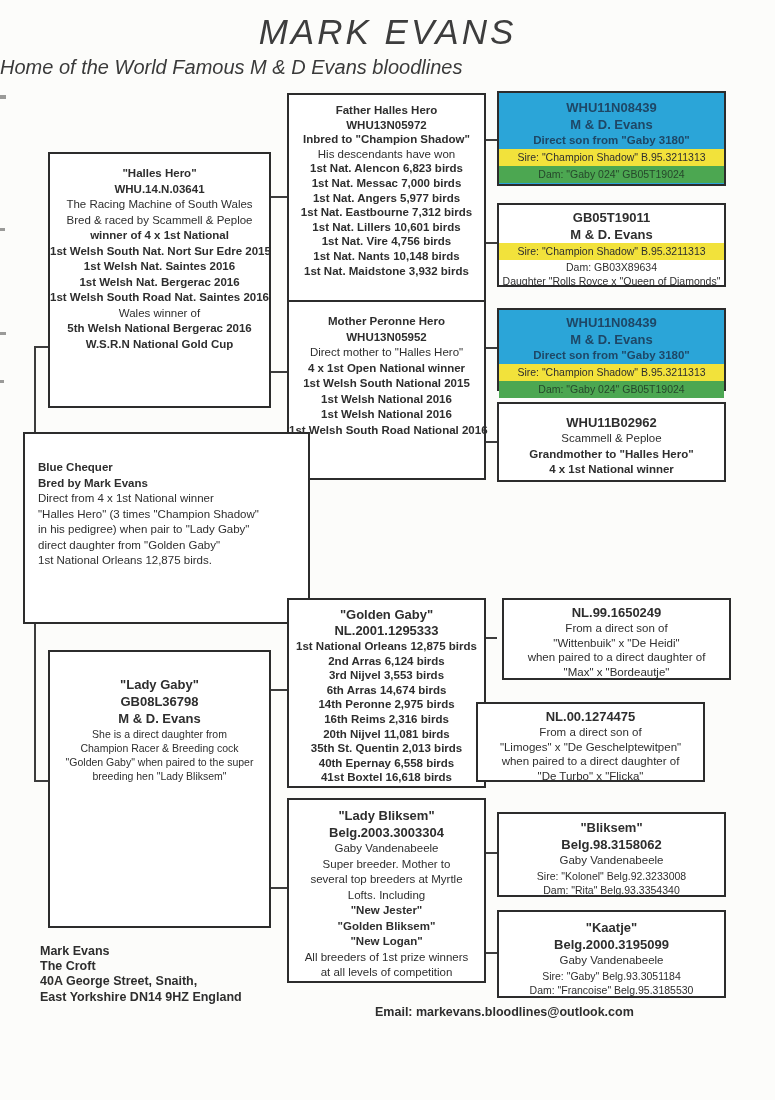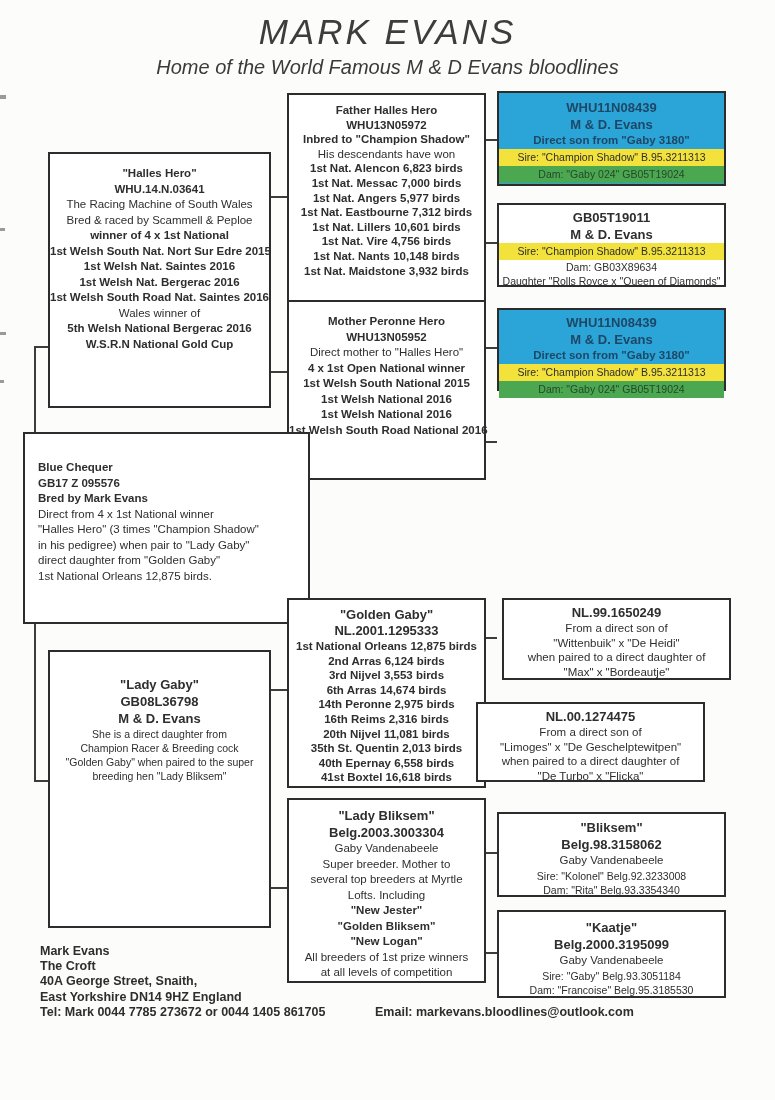--- a/index.html
+++ b/index.html
@@ -7,21 +7,21 @@
     position:relative;width:775px;height:1100px;margin:0 auto;
     background:#fcfcfa;overflow:hidden;
     font-family:"Liberation Sans","DejaVu Sans",sans-serif;
     color:#2e2e2e;
   }
   .page-title{
     position:absolute;top:12px;left:0;width:100%;text-align:center;
     font-style:italic;font-size:35px;letter-spacing:3px;color:#3d3d3d;font-weight:500;
   }
   .page-subtitle{
-    position:absolute;top:56px;left:0;width:100%;text-align:center;
+    position:absolute;top:56px;left:0;width:100%;
     font-style:italic;font-size:20px;color:#3a3a3a;
   }
   .box{
     position:absolute;border:2px solid #2c2c2c;background:#ffffff;
     text-align:center;box-sizing:border-box;
   }
   .ln{white-space:nowrap;font-size:11.5px;line-height:15.5px;}
   .ln.b{font-weight:bold;}
   .ln.hb{font-weight:bold;font-size:13px;line-height:17px;}
   .ln.sm{font-size:10.5px;line-height:14px;}
@@ -137,23 +137,28 @@
       <div class="ln b">1st Welsh National 2016</div>
       <div class="ln b">1st Welsh South Road National 2016</div>
     </div>
   <div class="box blue-box" id="box-son-gaby-mid">
       <div class="ln hb">WHU11N08439</div>
       <div class="ln hb">M &amp; D. Evans</div>
       <div class="ln b">Direct son from "Gaby 3180"</div>
       <div class="ln sm bg-yellow">Sire: "Champion Shadow" B.95.3211313</div>
       <div class="ln sm bg-green">Dam: "Gaby 024" GB05T19024</div>
     </div>
+  <div class="box" id="box-whu11b02962">
+      <div class="ln hb">WHU11B02962</div>
+      <div class="ln">Scammell &amp; Peploe</div>
+      <div class="ln b">Grandmother to "Halles Hero"</div>
+      <div class="ln b">4 x 1st National winner</div>
+    </div>
   <div class="box left-text" id="box-blue-chequer">
       <div class="ln b">Blue Chequer</div>
-      <div class="ln b">GB17 Z 095576</div>
       <div class="ln b">Bred by Mark Evans</div>
       <div class="ln">Direct from 4 x 1st National winner</div>
       <div class="ln">"Halles Hero" (3 times "Champion Shadow"</div>
       <div class="ln">in his pedigree) when pair to "Lady Gaby"</div>
       <div class="ln">direct daughter from "Golden Gaby"</div>
       <div class="ln">1st National Orleans 12,875 birds.</div>
     </div>
   <div class="box" id="box-lady-gaby">
       <div class="ln hb">"Lady Gaby"</div>
       <div class="ln hb">GB08L36798</div>
@@ -217,17 +222,16 @@
       <div class="ln">Gaby Vandenabeele</div>
       <div class="ln sm">Sire: "Gaby" Belg.93.3051184</div>
       <div class="ln sm">Dam: "Francoise" Belg.95.3185530</div>
     </div>
 
   <div id="footer-address">
       <div class="ln b">Mark Evans</div>
       <div class="ln b">The Croft</div>
       <div class="ln b">40A George Street, Snaith,</div>
       <div class="ln b">East Yorkshire DN14 9HZ England</div>
-      <div class="ln b">Tel: Mark 0044 7785 273672 or 0044 1405 861705</div>
     </div>
   <div id="footer-email">Email: markevans.bloodlines@outlook.com</div>
 
 </div>
 
 </body></html>

